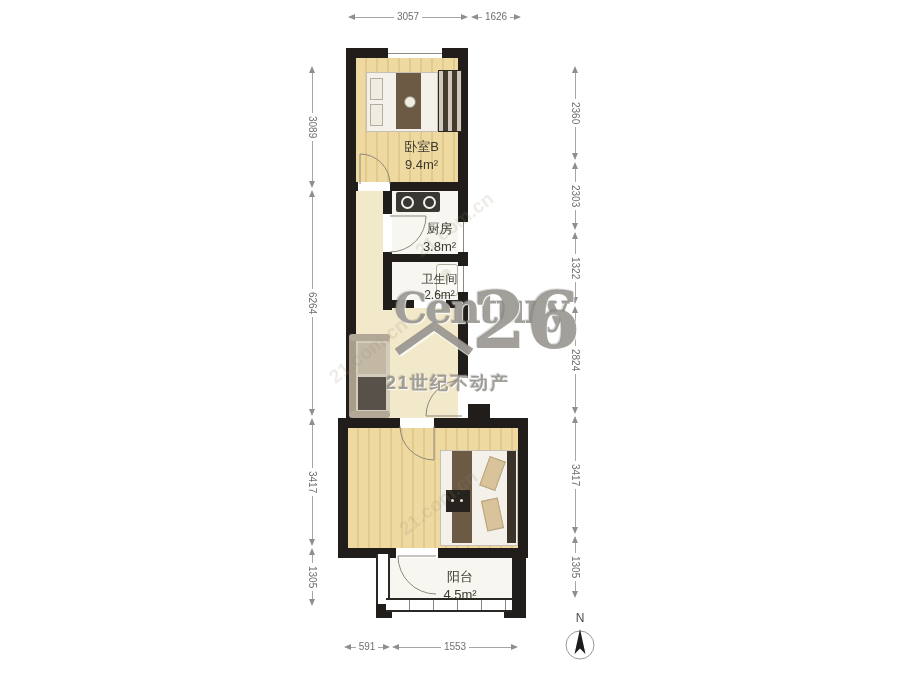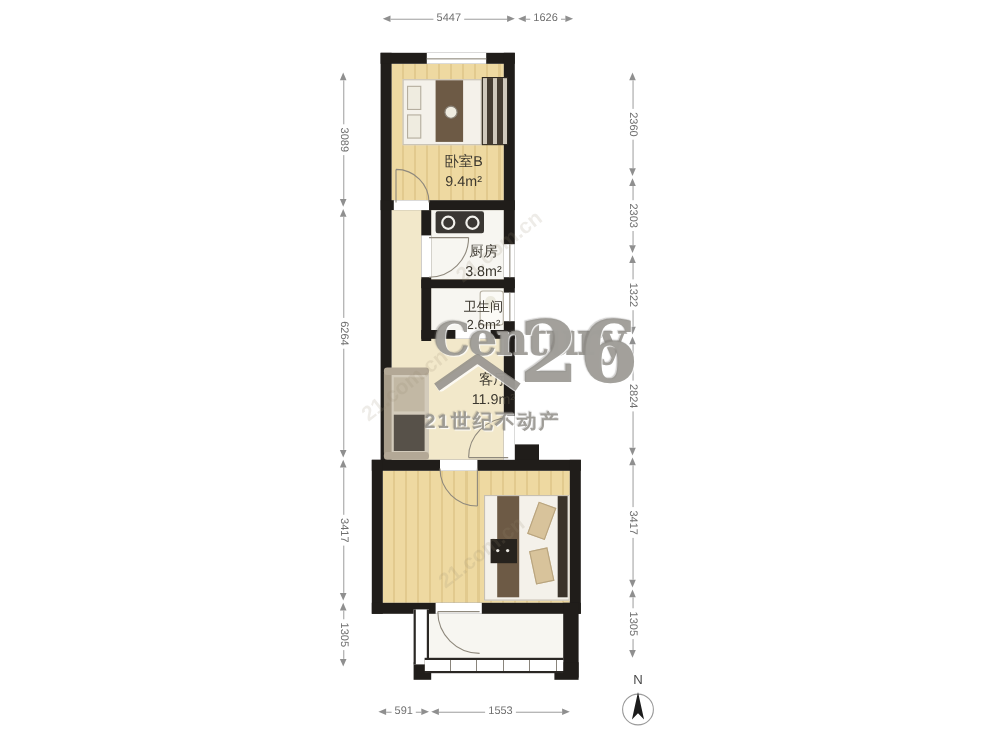--- a/index.html
+++ b/index.html
@@ -168,40 +168,40 @@
     <span>9.4m²</span>
   </div>
   <div class="room-label" style="left:392px;top:220px;width:66px;">
     <span>厨房</span>
     <span>3.8m²</span>
   </div>
   <div class="room-label" style="left:390px;top:271px;width:70px;font-size:12px;">
     <span>卫生间</span>
     <span>2.6m²</span>
   </div>
-  <div class="room-label" style="left:398px;top:336px;width:72px;">
-    <span>客厅</span>
-    <span>11.9m²</span>
+  <div class="room-label" style="left:408px;top:568px;width:75px;">
+    <span>阳台</span>
+    <span>4.5m²</span>
   </div>
 
   <div class="wm wm-century" style="left:346px;top:288px;margin-left:48px;">Century</div>
   <div class="wm wm-21" style="left:472px;top:282px;">26</div>
   <svg class="abs" style="left:392px;top:316px;z-index:50;pointer-events:none;" width="84" height="40" viewBox="0 0 84 40">
     <polyline points="5,36 42,10 79,36" fill="none" stroke="rgba(255,255,255,0.75)" stroke-width="8" stroke-linejoin="round" transform="translate(1,2)"></polyline>
     <polyline points="5,36 42,10 79,36" fill="none" stroke="rgba(143,140,134,0.85)" stroke-width="8" stroke-linejoin="round"></polyline>
   </svg>
   <div class="wm wm-cn" style="left:386px;top:340px;margin-top:34px;">21世纪不动产</div>
   <div class="wm-faint" style="left:322px;top:340px;">21.com.cn</div>
   <div class="wm-faint" style="left:392px;top:492px;">21.com.cn</div>
   <div class="wm-faint" style="left:408px;top:214px;">21.com.cn</div>
 
   <div class="dim-h" style="left:348px;top:12px;width:120px;">
     <span class="arr arr-l"></span>
       <span class="seg-h"></span>
-    <span class="dim-lbl">5447</span>
+    <span class="dim-lbl">3057</span>
     <span class="seg-h"></span>
       <span class="arr arr-r"></span>
   </div>
   <div class="dim-h" style="left:471px;top:12px;width:50px;">
     <span class="arr arr-l"></span>
       <span class="seg-h"></span>
     <span class="dim-lbl">1626</span>
     <span class="seg-h"></span>
       <span class="arr arr-r"></span>
   </div>

